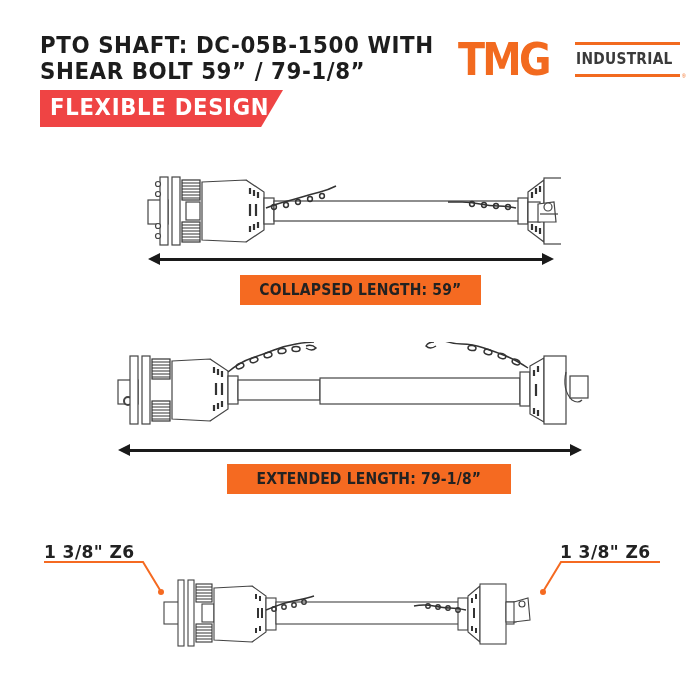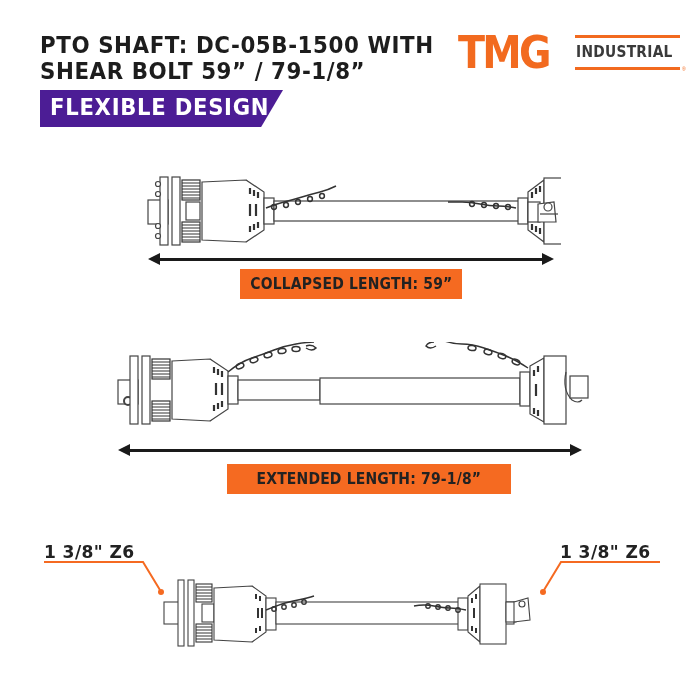--- a/index.html
+++ b/index.html
@@ -2,24 +2,24 @@
 <html><head>
 <meta charset="utf-8">
 <style>
   * { margin:0; padding:0; box-sizing:border-box; }
   html, body { width:700px; height:700px; background:#ffffff; overflow:hidden; }
   body { position:relative; font-family:"Liberation Sans", sans-serif; color:#1e1e1e; }
 
   .title { position:absolute; left:40px; top:32px; font-weight:700; font-size:23px; line-height:26px; letter-spacing:0.6px; color:#1d1d1d; font-family:"DejaVu Sans", sans-serif; transform:scaleX(0.93); transform-origin:left top; }
   .title div { white-space:nowrap; }
 
-  .banner { position:absolute; left:40px; top:90px; width:243px; height:37px; background:#4c1d95; clip-path:polygon(0 0,100% 0,91% 100%,0 100%); }
+  .banner { position:absolute; left:40px; top:90px; width:243px; height:37px; background:#ef4444; clip-path:polygon(0 0,100% 0,91% 100%,0 100%); }
   .banner span { position:absolute; left:10px; top:4px; color:#ffffff; font-weight:700; font-size:23px; letter-spacing:0.8px; font-family:"DejaVu Sans", sans-serif; white-space:nowrap; transform:scaleX(0.92); transform-origin:left top; }
 
-  .logo { position:absolute; left:458px; top:32px; width:215px; height:42px; }
+  .logo { position:absolute; left:458px; top:39px; width:215px; height:42px; }
   .logo .tmg { position:absolute; left:0; top:0; font-family:"DejaVu Sans", sans-serif; font-weight:700; font-size:44px; line-height:42px; color:#f26a1f; letter-spacing:-3px; transform:scaleX(0.9); transform-origin:left top; }
   .logo .rule-top { position:absolute; left:117px; top:3px; width:105px; height:3px; background:#f26a1f; }
   .logo .rule-bot { position:absolute; left:117px; top:35px; width:105px; height:3px; background:#f26a1f; }
   .logo .ind { position:absolute; left:118px; top:11px; font-family:"DejaVu Sans", sans-serif; font-weight:700; font-size:15px; color:#3a3a3a; letter-spacing:0.3px; transform:scaleX(0.92); transform-origin:left top; }
   .logo .reg { position:absolute; left:224px; top:34px; font-size:5px; color:#f26a1f; }
 
   .shaft { position:absolute; }
   .arrow { position:absolute; height:3px; background:#1a1a1a; }
   .arrow::before, .arrow::after { content:""; position:absolute; top:-5px; width:0; height:0; border-top:6.5px solid transparent; border-bottom:6.5px solid transparent; }
   .arrow::before { left:-6px; border-right:12px solid #1a1a1a; }
@@ -109,21 +109,21 @@
 <svg class="shaft" style="left:526px;top:196px" width="40" height="32" viewBox="0 0 40 32">
   <g fill="#fff" stroke="#444" stroke-width="1.2">
     <rect x="2" y="6" width="12" height="20"></rect>
     <path d="M12 8 L28 6 L30 26 L12 26 Z"></path>
     <circle cx="22" cy="11" r="4"></circle>
     <path d="M14 18 h18"></path>
   </g>
 </svg>
 
 <div class="arrow" style="left:154px;top:258px;width:394px"></div>
-<div class="len-label" style="left:240px;top:269px;width:222px">
+<div class="len-label" style="left:240px;top:275px;width:241px">
   <span>COLLAPSED LENGTH: 59”</span>
 </div>
 
 <svg class="shaft" style="left:116px;top:342px" width="475" height="90" viewBox="0 0 475 90">
   <g fill="#fff" stroke="#444" stroke-width="1.2">
     <rect x="2" y="38" width="20" height="24"></rect>
     <circle cx="12" cy="59" r="4" stroke-width="2"></circle>
     <rect x="14" y="14" width="8" height="68"></rect>
     <rect x="26" y="14" width="8" height="68"></rect>
     <g stroke="#333">

